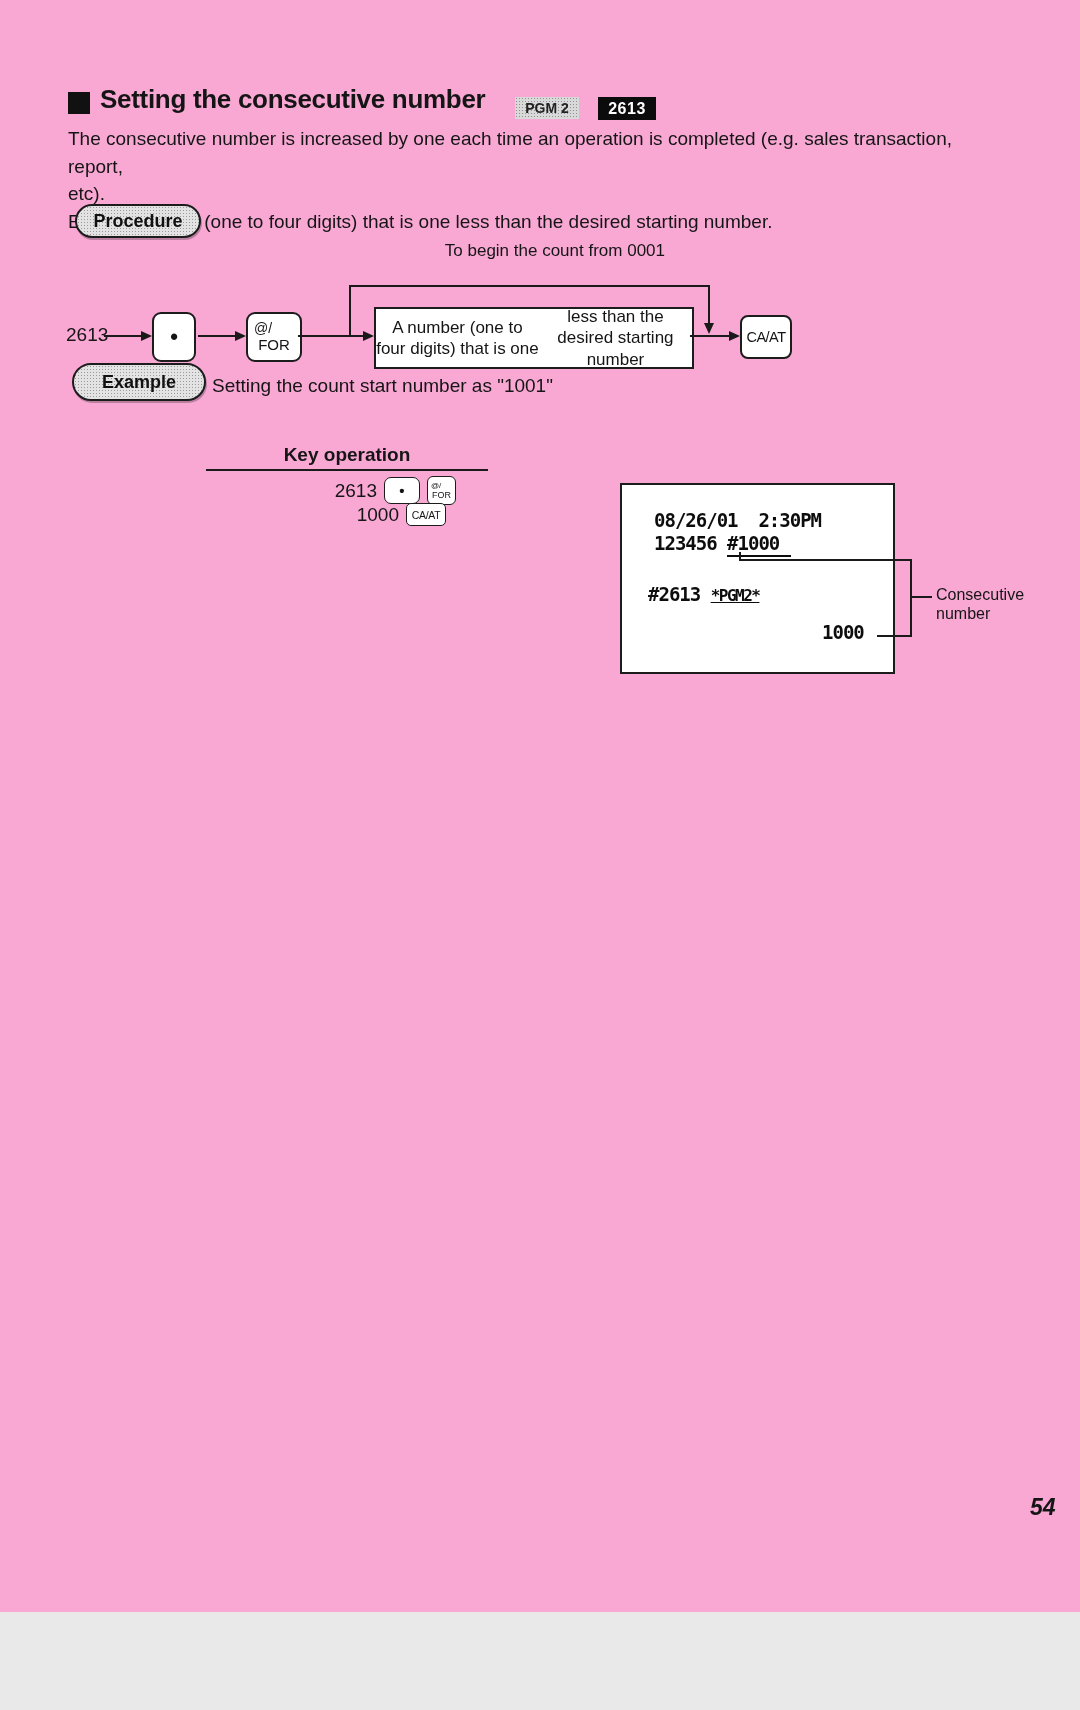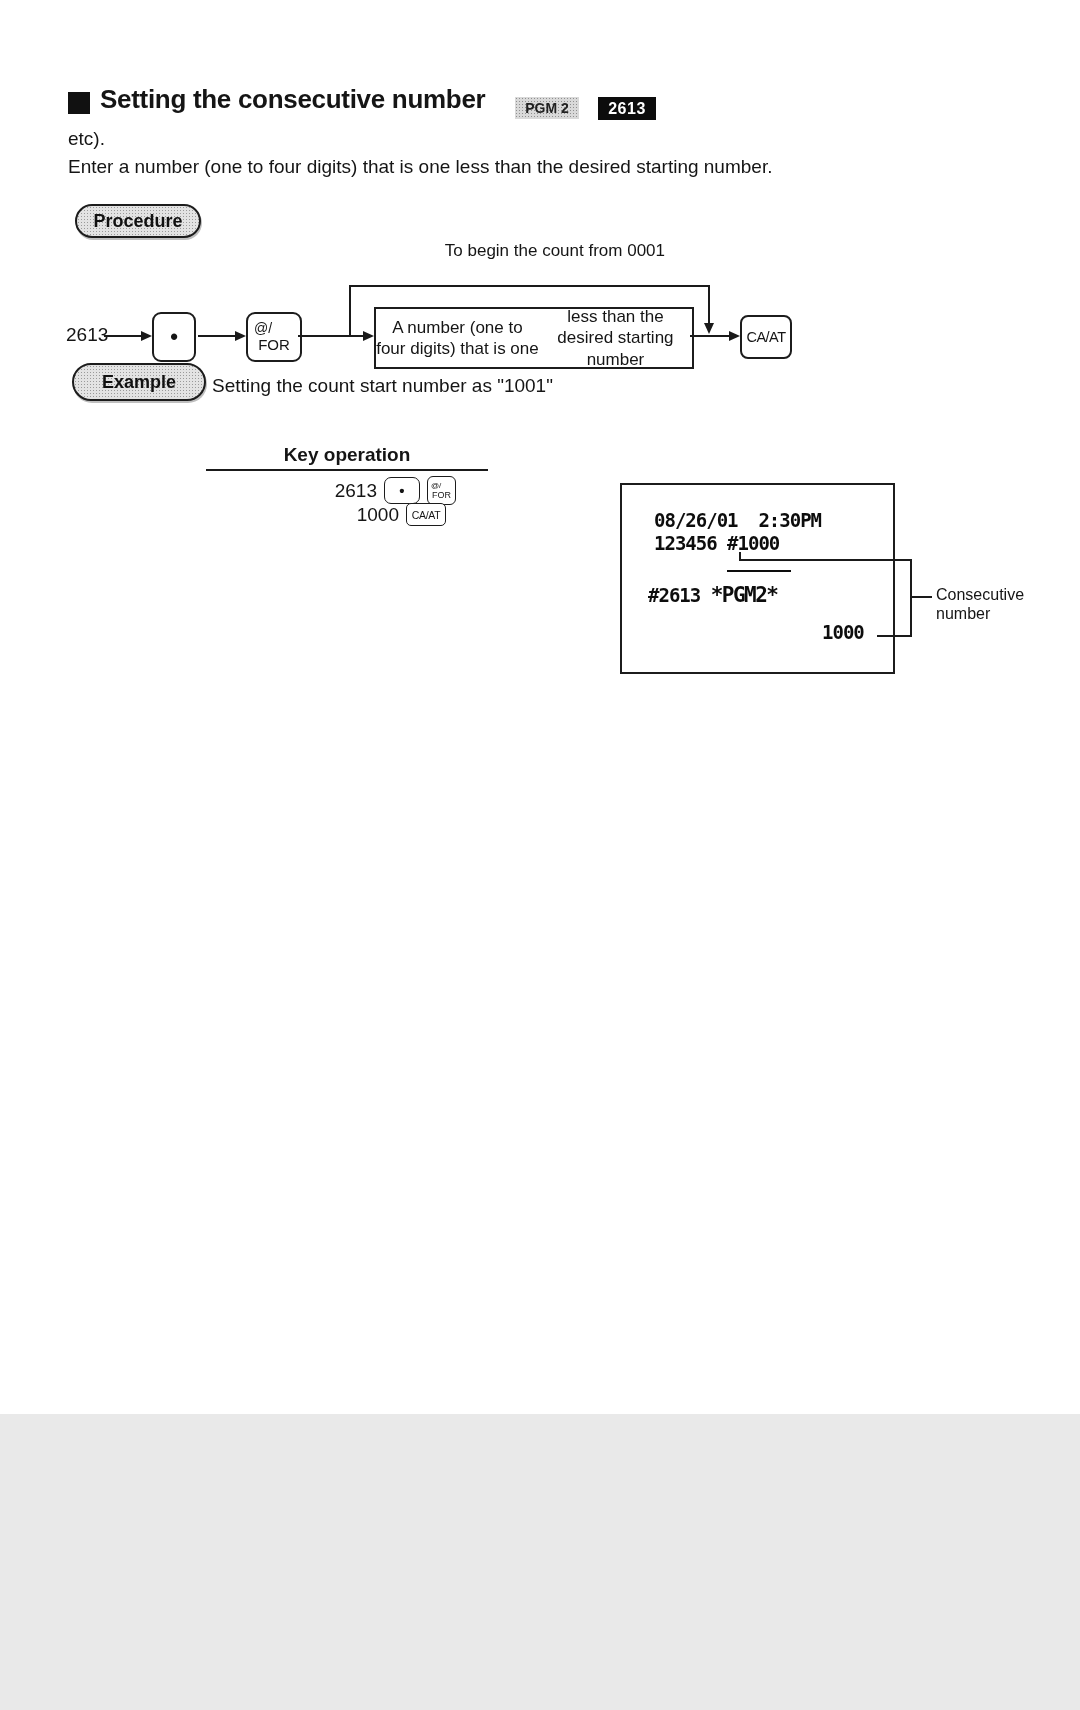--- a/index.html
+++ b/index.html
@@ -1,17 +1,17 @@
 <!DOCTYPE html>
 <html><head>
 <meta charset="utf-8">
 <style>
   html,body{margin:0;padding:0;background:#e9e9e9;}
   .page{
-    position:relative;width:1080px;height:1414px;background:#ffffff;
+    position:relative;width:1080px;height:1612px;background:#f9a8d4;
     font-family:"Liberation Sans", sans-serif;color:#151515;overflow:hidden;
   }
   
   .hline{position:absolute;height:2px;background:#1a1a1a;}
   .vline{position:absolute;width:2px;background:#1a1a1a;}
   .arrow-r{position:absolute;width:0;height:0;border-top:5px solid transparent;border-bottom:5px solid transparent;border-left:11px solid #1a1a1a;}
   .arrow-d{position:absolute;width:0;height:0;border-left:5px solid transparent;border-right:5px solid transparent;border-top:11px solid #1a1a1a;}
   
   .sq{position:absolute;left:68px;top:92px;width:22px;height:22px;background:#111;}
   .title{position:absolute;left:100px;top:84px;font-size:26px;font-weight:bold;letter-spacing:-0.3px;}
@@ -72,37 +72,38 @@
   .key-for-sm{width:27px;height:27px;border-radius:6px;flex-direction:column;border-width:1.5px;}
   .key-for-sm .t1{align-self:flex-start;padding-left:3px;font-size:8px;line-height:8px;}
   .key-for-sm .t2{align-self:center;font-size:9px;line-height:10px;}
   .key-caat-sm{width:38px;height:21px;border-radius:5px;font-size:10.5px;letter-spacing:-0.3px;border-width:1.5px;}
   
   .receipt-box{position:absolute;left:620px;top:483px;width:271px;height:187px;border:2px solid #1c1c1c;background:#fff;}
   .rc{
     position:absolute;font-family:"DejaVu Sans Mono", monospace;font-weight:bold;
     font-size:19px;letter-spacing:-1px;white-space:pre;color:#0d0d0d;
   }
-  .rc .u{border-bottom:2.5px solid #0d0d0d;padding-right:12px;padding-bottom:16px;}
-  .rc .big{font-size:21px;letter-spacing:-1.5px;}
+  .rc .u{border-bottom:2.5px solid #0d0d0d;padding-right:12px;padding-bottom:1px;}
+  .rc .big{font-size:16px;letter-spacing:-1.5px;text-decoration:underline;}
   .annot{position:absolute;left:936px;top:585px;font-size:16px;line-height:19px;color:#151515;}
   
   .pagenum{position:absolute;left:1030px;top:1494px;font-size:23px;font-weight:bold;font-style:italic;}
 </style>
 </head>
 <body>
 
 <div class="page">
 
   <div class="sq"></div>
   <div class="title">Setting the consecutive number</div>
   <div class="badge-mode">PGM 2</div>
   <div class="badge-code">2613</div>
 
   <div class="intro">
+    <div>The consecutive number is increased by one each time an operation is completed (e.g. sales transaction, report,</div>
     <div>etc).</div>
     <div>Enter a number (one to four digits) that is one less than the desired starting number.</div>
   </div>
 
   <div class="pill pill-procedure">Procedure</div>
 
   <div class="bypass-label">To begin the count from 0001</div>
 
   <div class="start-num">2613</div>
 

